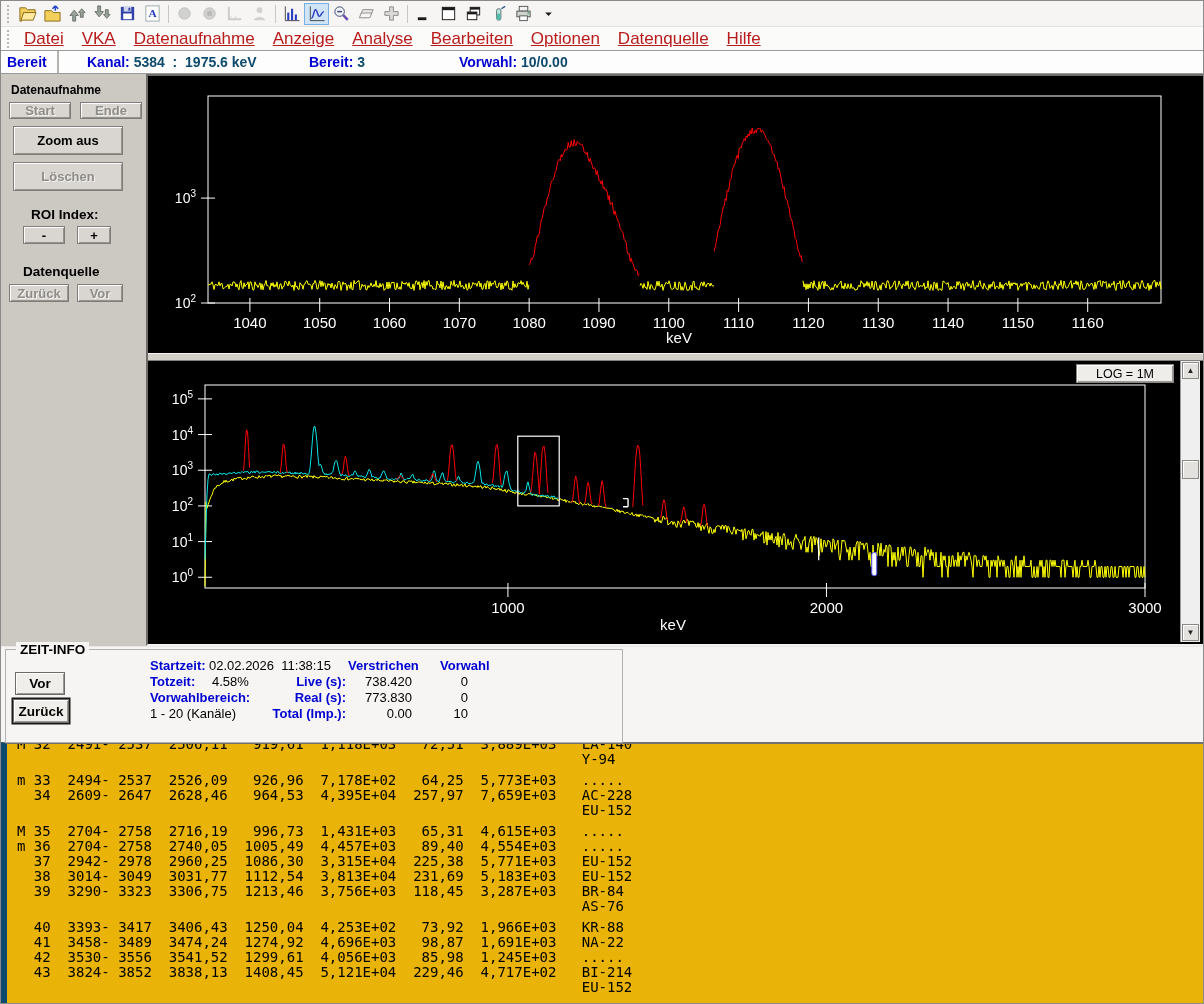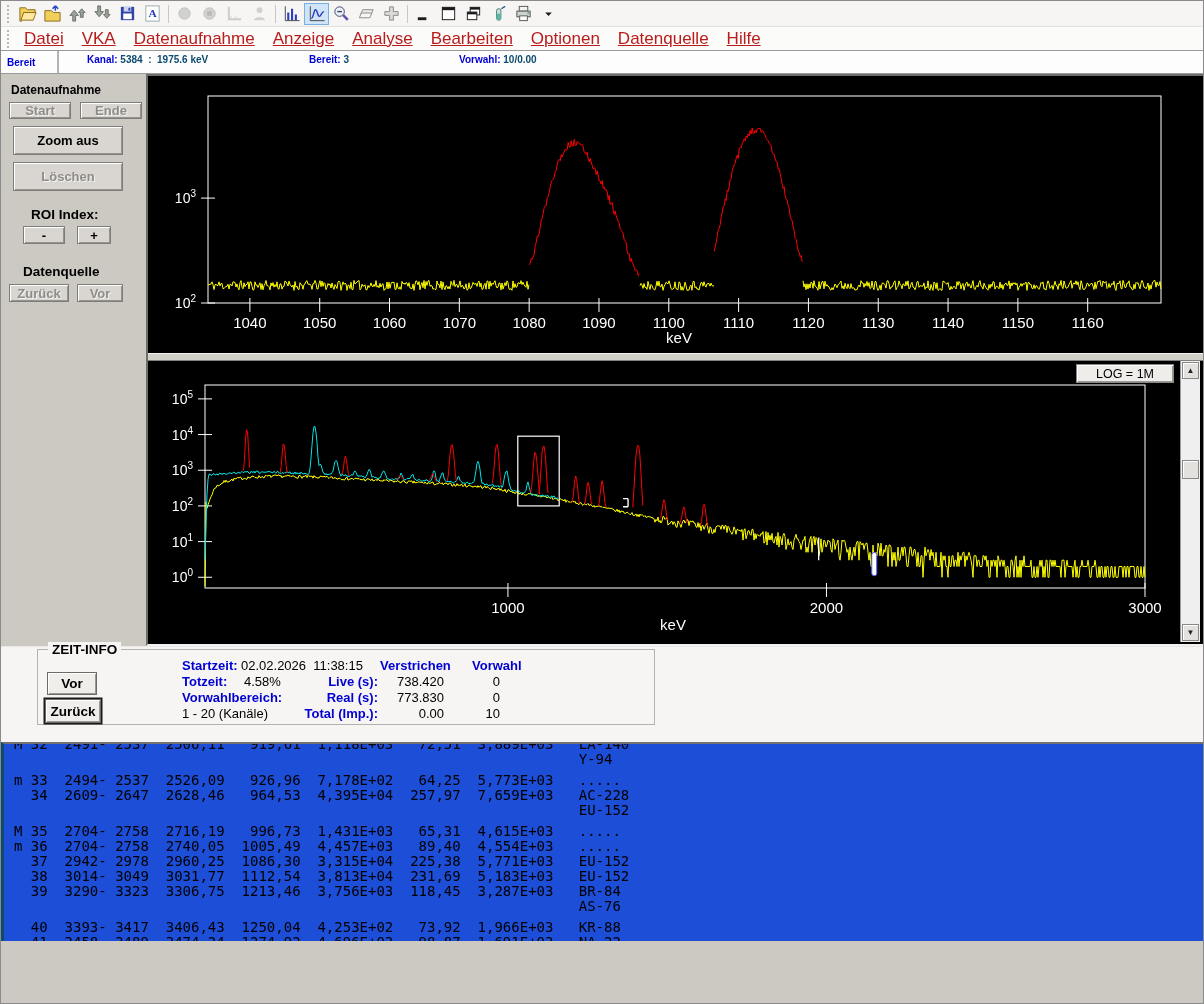--- a/index.html
+++ b/index.html
@@ -18,21 +18,21 @@
   .tbtn.disabled { opacity:.5; filter:grayscale(1); }
   .tbtn.selected { background:#cfe4f7; border:1px solid #7ab0e0; }
   .tsep { width:1px; height:18px; background:#c9c7c4; margin:0 3px; }
 
   
   .menubar { height:23px; background:#fbfbfa; display:flex; align-items:center; padding-left:4px; }
   .menu-item { padding:3px 9px; font-size:17px; color:#b91c1c;text-decoration:underline; }
 
   
   .statusbar { height:24px; background:#fdfdfd; border:1px solid #9a9a9a; border-left:none; border-right:none;
-               display:flex; font-weight:bold; font-size:10px; }
+               display:flex; font-weight:bold; font-size:14px; }
   .sb-ready { width:58px; border-right:2px solid #b5b3b0; display:flex; align-items:center; padding-left:6px;
               color:var(--accent); }
   .sb-main { position:relative; flex:1; }
   .sb-pair { position:absolute; top:3px; white-space:pre; }
   .sb-lbl { color:var(--accent); } .sb-val { color:#0c4a6e; }
 
   
   .main { height:572px; display:flex; background:#ccc8c2; }
   .leftpanel { width:145px; position:relative; font-size:13px; }
   .lp-title { font-weight:bold; color:#000; margin:9px 0 0 10px; font-size:12px; }
@@ -64,36 +64,36 @@
              font-family:"Liberation Sans",sans-serif; font-size:12.5px; color:#000; text-align:center; }
   .vscroll { width:20px; background:#efefef; border-left:1px solid #9a9a9a; position:relative; }
   .vs-btn { position:absolute; left:1px; width:17px; height:17px; background:#e3e1de; border:1px solid #8a8886;
             box-shadow: inset 1px 1px 0 #fff; font-size:8px; color:#222; display:flex; align-items:center; justify-content:center; }
   .vs-up { top:1px; } .vs-down { bottom:1px; }
   .vs-thumb { position:absolute; left:1px; top:99px; width:17px; height:19px; background:#e3e1de;
               border:1px solid #8a8886; box-shadow: inset 1px 1px 0 #fff; }
 
   
   .zeitstrip { height:96px; background:#f6f5f3; position:relative; border-top:1px solid #e8e7e5; }
-  .groupbox { position:absolute; left:4px; top:2px; width:618px; height:76px;
-              border:1px solid #b4b2ae;margin-left:32px; }
+  .groupbox { position:absolute; left:4px; top:2px; width:618px; height:94px;
+              border:1px solid #b4b2ae; }
   .gb-legend { position:absolute; top:-8px; left:10px; background:#f6f5f3; padding:0 4px;
                font-weight:bold; font-size:13.5px; color:#000; }
   .z-btn { position:absolute; background:#f0eeeb; border:1px solid #6d6b68;
            box-shadow: inset 1px 1px 0 #fff, inset -1px -1px 0 #9a9894;
            font-weight:bold; font-size:13.5px; font-family:"Liberation Sans",sans-serif; }
   .z-vor { left:9px; top:22px; width:50px; height:23px; }
   .z-zurueck { left:7px; top:49px; width:56px; height:24px; box-shadow:0 0 0 1.5px #1a1a1a, inset 1px 1px 0 #fff, inset -1px -1px 0 #9a9894; }
   .z-item { position:absolute; font-size:13px; white-space:pre; }
   .z-blue { color:var(--accent); font-weight:bold; }
   .z-black { color:#000; }
   .z-right { text-align:right; }
 
   
-  .report { height:199px; background:#1d4ed8; border-top:2px solid #73716e; border-left:3px solid #0c4a6e;
+  .report { height:263px; background:#eab308; border-top:2px solid #73716e; border-left:6px solid #0c4a6e;
             overflow:hidden; }
   .report pre { font-family:"DejaVu Sans Mono", monospace; font-size:14px; line-height:15px; color:#000;
                 margin-top:-7px; padding-left:10px; white-space:pre; }
   .rgroup { margin-top:6px; } .rgroup:first-child { margin-top:0; }
 </style>
 </head>
 <body>
 
 <div class="app">
 

